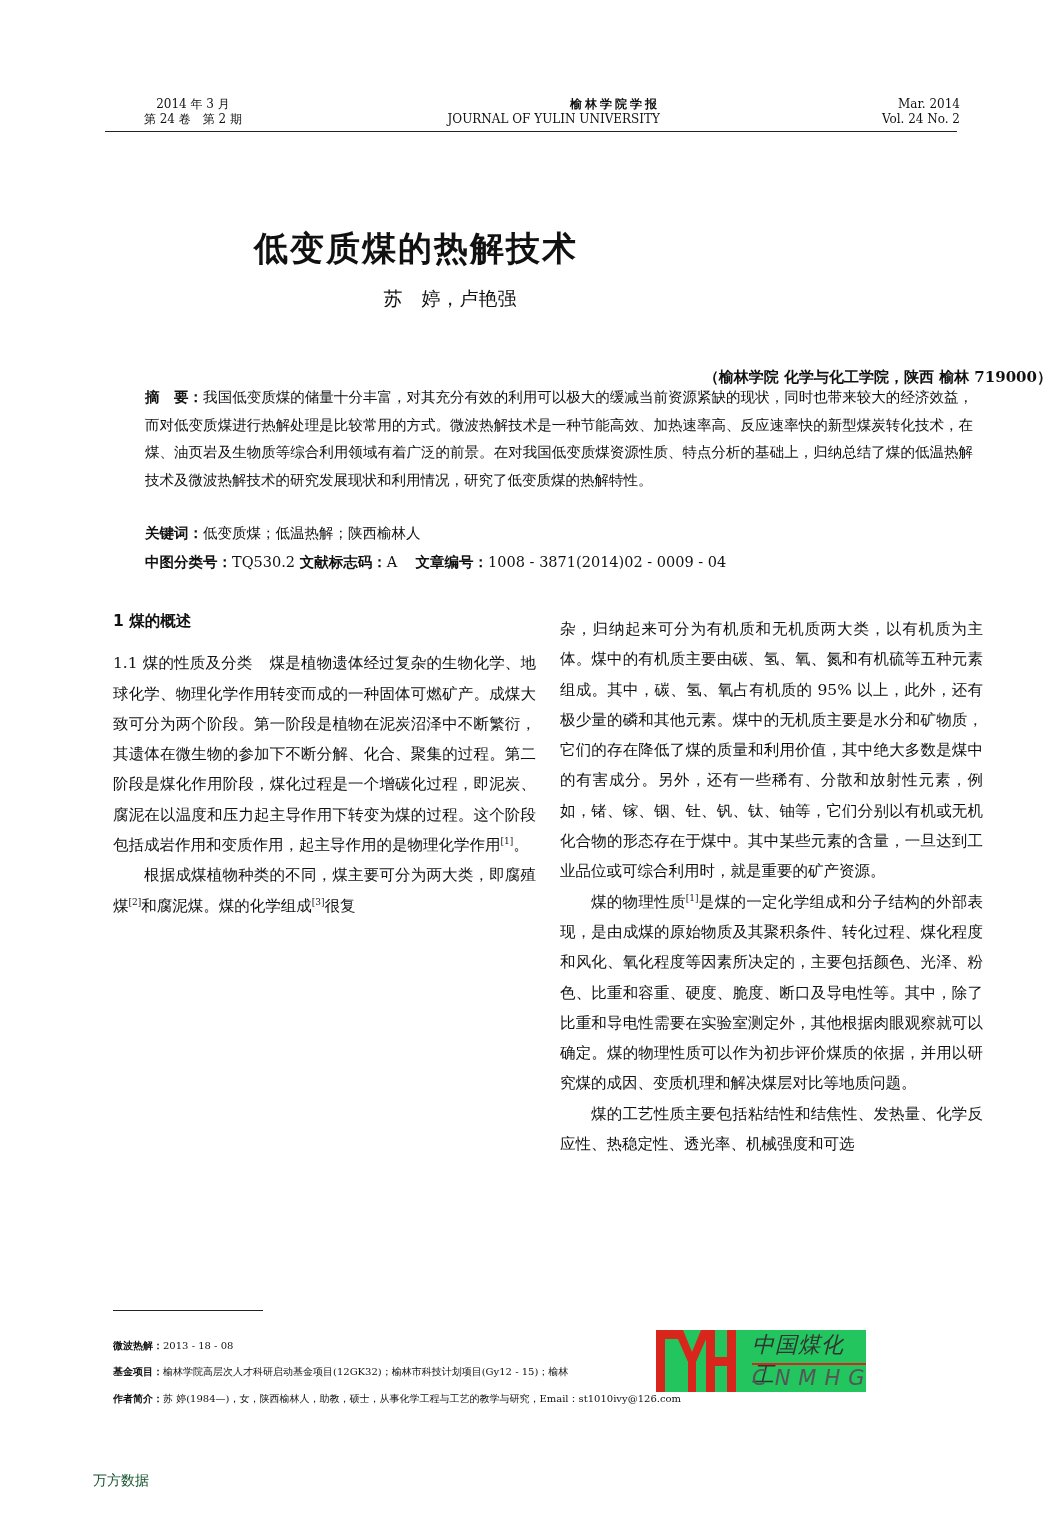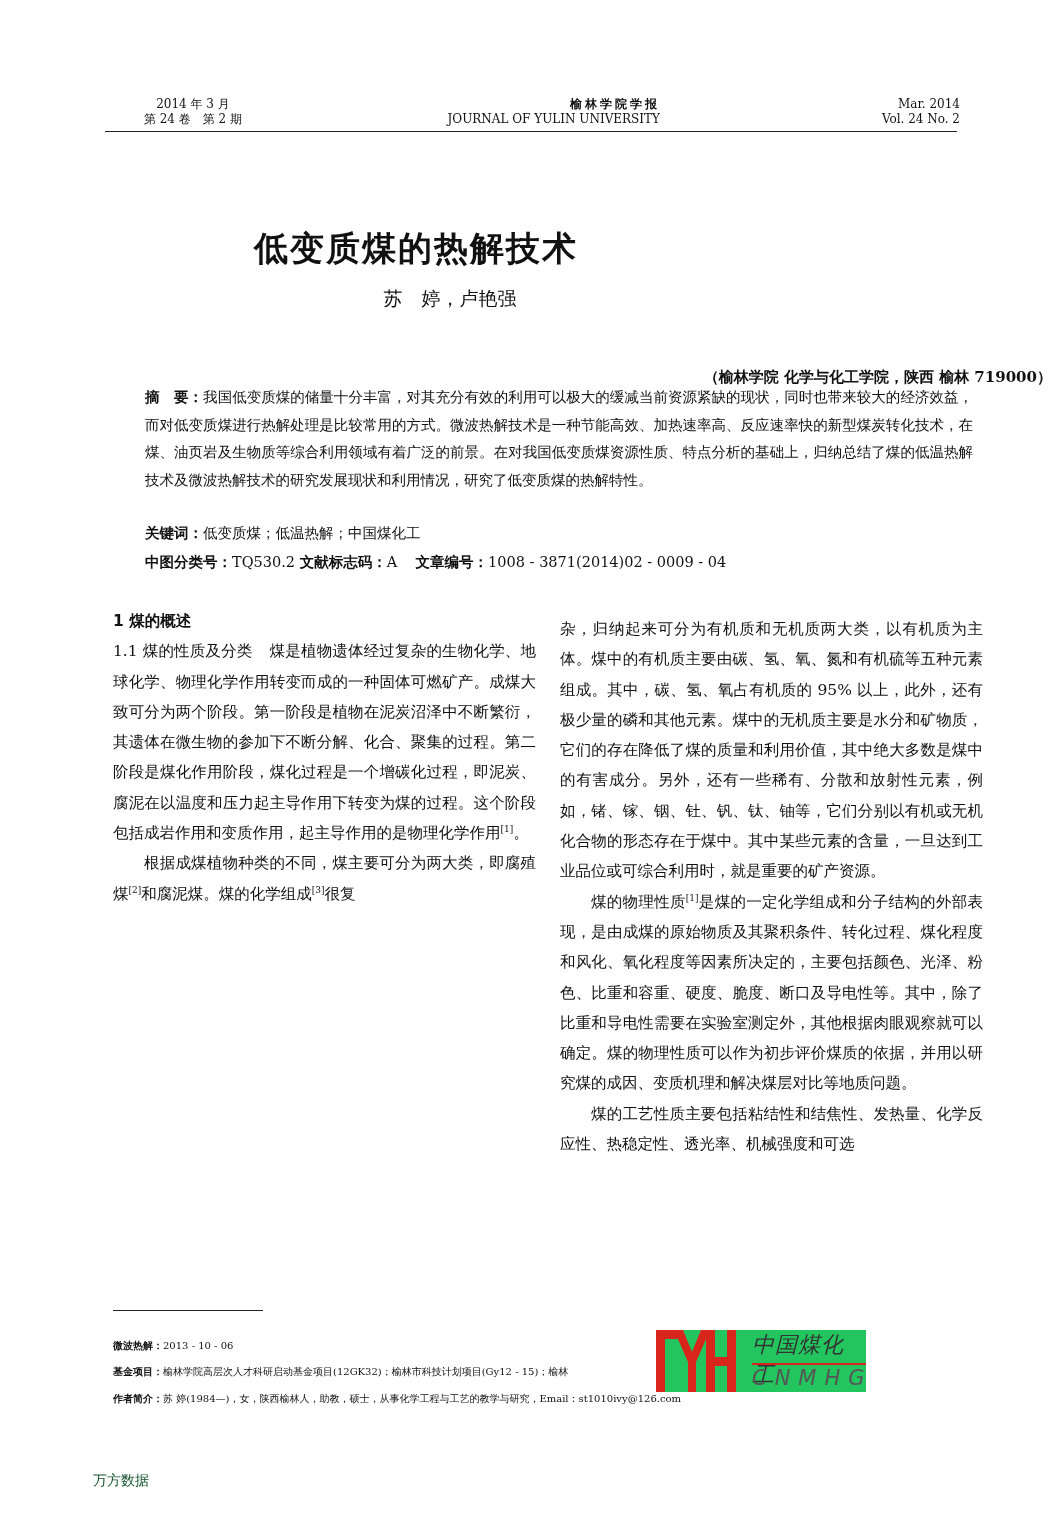--- a/index.html
+++ b/index.html
@@ -31,21 +31,21 @@
     .clc { left: 145px; top: 552px; width: 828px; font-size: 14.5px; line-height: 20px; }
     .lbl-bold { font-weight: bold; font-family: "DejaVu Sans", sans-serif; }
 
     
     .col { top: 606px; width: 423px; font-size: 15.5px; line-height: 30.3px; text-align: justify; }
     .col-left { left: 113px; }
     .col-right { left: 560px; margin-top: 8px; }
     .col p { text-indent: 2em; }
     .col p.noind { text-indent: 0; }
     .col .h1 { font-weight: bold; text-indent: 0; font-family: "DejaVu Sans", sans-serif; }
-    .col .h2 { text-indent: 0; }
+    .col .h2 { text-indent: 0; margin-top: 12px; }
     .col .h2 .h2lbl { font-weight: normal; margin-right: 1.1em; }
     sup { font-size: 9px; vertical-align: super; line-height: 0; }
 
     
     .fn-rule { left: 113px; top: 1310px; width: 150px; height: 1px; background: #222; }
     .fn { left: 113px; width: 700px; font-size: 10px; line-height: 14px; white-space: nowrap; overflow: hidden; }
     .fn1 { top: 1339px; }
     .fn2 { top: 1365px; width: 545px; }
     .fn3 { top: 1392px; }
     .fn .fnl { font-weight: bold; }
@@ -78,21 +78,21 @@
 <div class="abs hdr-rule"></div>
 
 <div class="abs title">低变质煤的热解技术</div>
 <div class="abs authors">苏　婷，卢艳强</div>
 <div class="abs affil">（榆林学院 化学与化工学院，陕西 榆林 719000）</div>
 
 <div class="abs abstract">
   <span class="lbl">摘　要：</span><span>我国低变质煤的储量十分丰富，对其充分有效的利用可以极大的缓减当前资源紧缺的现状，同时也带来较大的经济效益，而对低变质煤进行热解处理是比较常用的方式。微波热解技术是一种节能高效、加热速率高、反应速率快的新型煤炭转化技术，在煤、油页岩及生物质等综合利用领域有着广泛的前景。在对我国低变质煤资源性质、特点分析的基础上，归纳总结了煤的低温热解技术及微波热解技术的研究发展现状和利用情况，研究了低变质煤的热解特性。</span>
 </div>
 <div class="abs kw">
-  <span class="lbl-bold">关键词：</span><span>低变质煤；低温热解；中国煤化工</span>
+  <span class="lbl-bold">关键词：</span><span>低变质煤；低温热解；陕西榆林人</span>
 </div>
 <div class="abs clc">
   <span class="lbl-bold">中图分类号：</span><span>TQ530.2</span>
   <span class="lbl-bold">文献标志码：</span><span>A</span>
   &nbsp;&nbsp;
   <span class="lbl-bold">文章编号：</span><span>1008 - 3871(2014)02 - 0009 - 04</span>
 </div>
 
 <div class="abs col col-left">
   <p class="h1">1 煤的概述</p>
@@ -101,21 +101,21 @@
 </div>
 
 <div class="abs col col-right">
   <p class="noind">杂，归纳起来可分为有机质和无机质两大类，以有机质为主体。煤中的有机质主要由碳、氢、氧、氮和有机硫等五种元素组成。其中，碳、氢、氧占有机质的 95% 以上，此外，还有极少量的磷和其他元素。煤中的无机质主要是水分和矿物质，它们的存在降低了煤的质量和利用价值，其中绝大多数是煤中的有害成分。另外，还有一些稀有、分散和放射性元素，例如，锗、镓、铟、钍、钒、钛、铀等，它们分别以有机或无机化合物的形态存在于煤中。其中某些元素的含量，一旦达到工业品位或可综合利用时，就是重要的矿产资源。</p>
   <p><span>煤的物理性质</span><sup>[1]</sup><span>是煤的一定化学组成和分子结构的外部表现，是由成煤的原始物质及其聚积条件、转化过程、煤化程度和风化、氧化程度等因素所决定的，主要包括颜色、光泽、粉色、比重和容重、硬度、脆度、断口及导电性等。其中，除了比重和导电性需要在实验室测定外，其他根据肉眼观察就可以确定。煤的物理性质可以作为初步评价煤质的依据，并用以研究煤的成因、变质机理和解决煤层对比等地质问题。</span></p>
   <p>煤的工艺性质主要包括粘结性和结焦性、发热量、化学反应性、热稳定性、透光率、机械强度和可选</p>
 </div>
 
 <div class="abs fn-rule"></div>
 <div class="abs fn fn1">
-  <span class="fnl">微波热解：</span><span>2013 - 10 - 06</span>
+  <span class="fnl">微波热解：</span><span>2013 - 18 - 08</span>
 </div>
 <div class="abs fn fn2">
   <span class="fnl">基金项目：</span><span>榆林学院高层次人才科研启动基金项目(12GK32)；榆林市科技计划项目(Gy12 - 15)；榆林</span>
 </div>
 <div class="abs fn fn3">
   <span class="fnl">作者简介：</span><span>苏 婷(1984—)，女，陕西榆林人，助教，硕士，从事化学工程与工艺的教学与研究，Email：st1010ivy@126.com</span>
 </div>
 
 <div class="abs logo">
   <svg class="logo-mark" viewBox="0 0 80 62">

